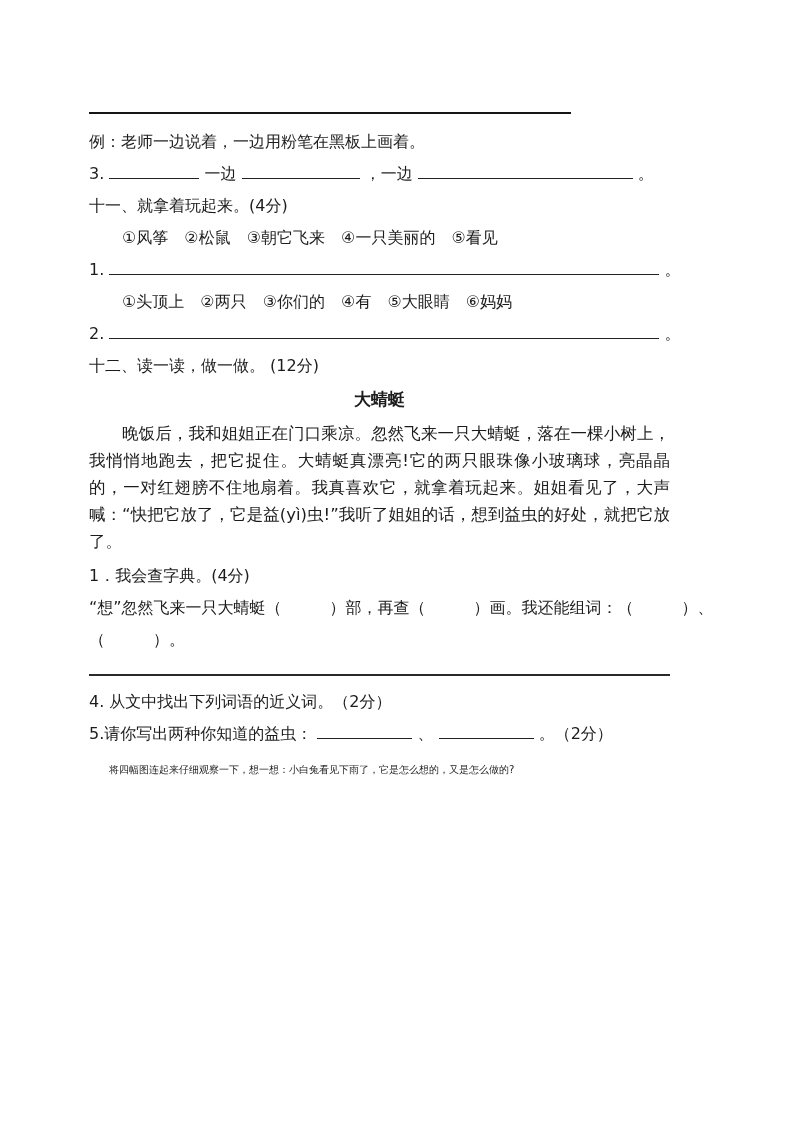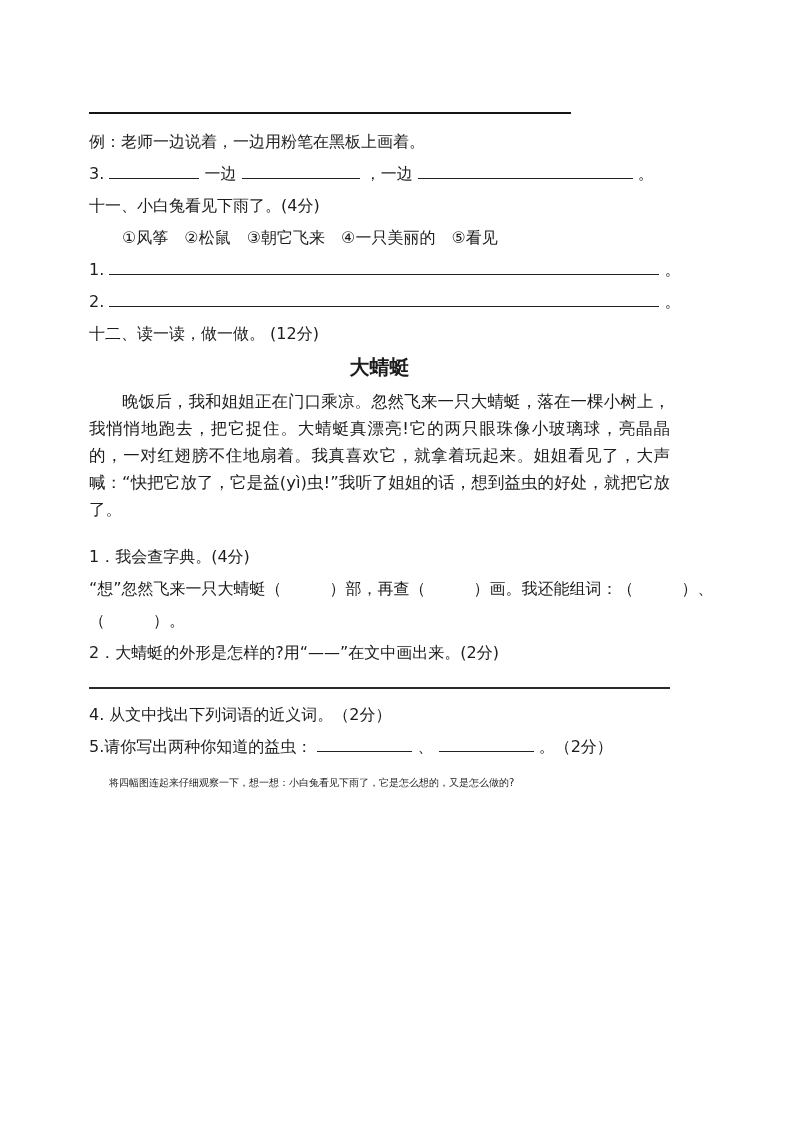--- a/index.html
+++ b/index.html
@@ -13,22 +13,22 @@
   .line{font-size:16px;line-height:21px;margin-bottom:11px;white-space:nowrap;}
   .indent1{padding-left:33px;}
   .rule-top{width:482px;border-top:2px solid #151515;margin-bottom:17px;}
   .rule-mid{width:100%;border-top:2px solid #2a2a2a;margin:24px 0 15px 0;}
   .blank{display:inline-block;border-bottom:1.5px solid #222;height:15px;}
   .w90{width:90px}
   .w118{width:118px}
   .w215{width:215px}
   .w550{width:550px}
   .w95{width:95px}
-  .passage-title{font-size:20px;font-weight:600;text-align:center;margin:2px 0 9px 0;line-height:24px;}
-  .passage{font-size:16.5px;line-height:27px;text-align:justify;text-indent:2em;margin-bottom:23px;}
+  .passage-title{font-size:17px;font-weight:600;text-align:center;margin:2px 0 9px 0;line-height:24px;}
+  .passage{font-size:16.5px;line-height:27px;text-align:justify;text-indent:2em;margin-bottom:10px;}
   .instr{font-size:10px;line-height:30px;text-indent:2em;text-align:justify;}
   .q4row .gap{display:inline-block;width:96px;}
 </style>
 </head>
 <body>
 
 <div class="sheet">
 
   <div class="rule-top"></div>
 
@@ -40,33 +40,36 @@
     <span>3.</span>
     <span class="blank w90"></span>
     <span>一边</span>
     <span class="blank w118"></span>
     <span>，一边</span>
     <span class="blank w215"></span>
     <span>。</span>
   </div>
 
   <div class="line">
-    <span>十一、小白兔看见下雨了。(4分)</span>
+    <span>十一、就拿着玩起来。(4分)</span>
   </div>
 
   <div class="line indent1">
     <span>①风筝　②松鼠　③朝它飞来　④一只美丽的　⑤看见</span>
   </div>
 
   <div class="line">
     <span>1.</span>
     <span class="blank w550"></span>
     <span>。</span>
   </div>
 
+  <div class="line indent1">
+    <span>①头顶上　②两只　③你们的　④有　⑤大眼睛　⑥妈妈</span>
+  </div>
 
   <div class="line">
     <span>2.</span>
     <span class="blank w550"></span>
     <span>。</span>
   </div>
 
   <div class="line">
     <span>十二、读一读，做一做。 (12分)</span>
   </div>
@@ -74,21 +77,20 @@
   <div class="passage-title">大蜻蜓</div>
 
   <div class="passage">晚饭后，我和姐姐正在门口乘凉。忽然飞来一只大蜻蜓，落在一棵小树上，我悄悄地跑去，把它捉住。大蜻蜓真漂亮!它的两只眼珠像小玻璃球，亮晶晶的，一对红翅膀不住地扇着。我真喜欢它，就拿着玩起来。姐姐看见了，大声喊：“快把它放了，它是益(yì)虫!”我听了姐姐的话，想到益虫的好处，就把它放了。</div>
 
   <div class="line">1．我会查字典。(4分)</div>
 
   <div class="line">“想”忽然飞来一只大蜻蜓（　　　）部，再查（　　　）画。我还能组词：（　　　）、</div>
 
   <div class="line">（　　　）。</div>
 
-  <div class="line">2．大蜻蜓的外形是怎样的?用“——”在文中画出来。(2分)</div>
 
 
   <div class="rule-mid"></div>
 
   <div class="line">4. 从文中找出下列词语的近义词。（2分）</div>
 
 
   <div class="line">
     <span>5.请你写出两种你知道的益虫：</span>
     <span class="blank w95"></span>

